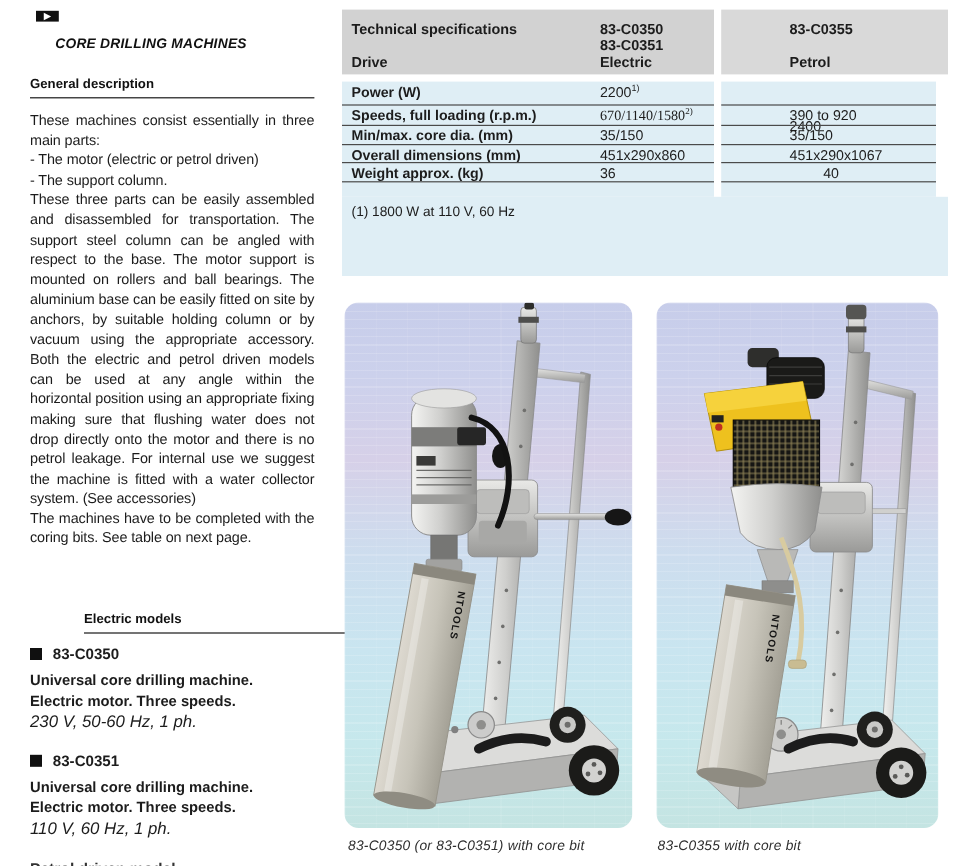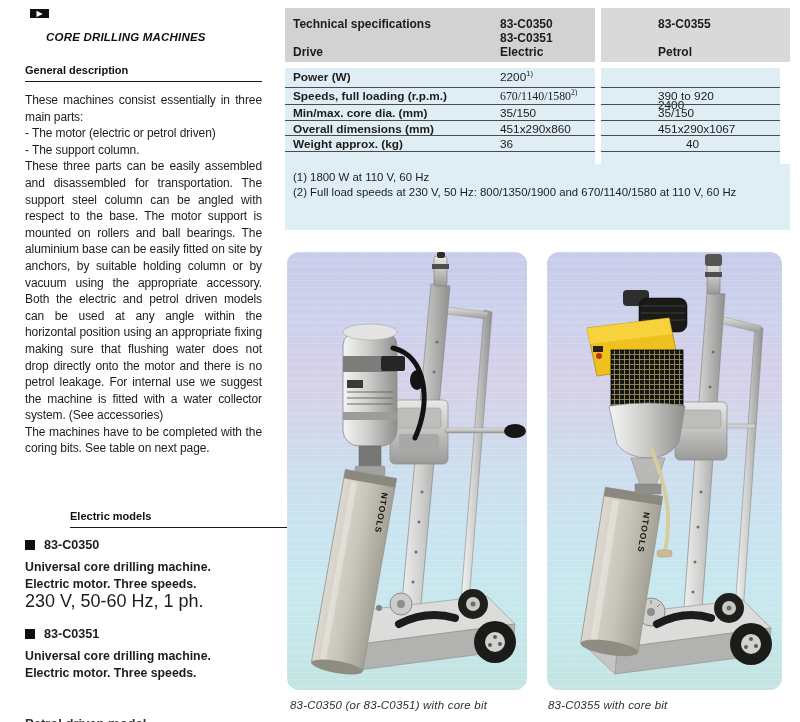--- a/index.html
+++ b/index.html
@@ -22,21 +22,21 @@
   #description{left:25px;top:92px;width:237px;font-size:12px;line-height:16.6px;text-align:justify;letter-spacing:-0.1px;}
   #description p{margin:0;}
   .bullet{padding-left:11px;text-indent:-11px;}
 
   .model{left:25px;width:237px;}
   #model1{top:538px;}
   #model2{top:627px;}
   .model-code{display:flex;align-items:center;gap:9px;font-weight:bold;font-size:12.6px;margin-bottom:7px;}
   .sq{width:10px;height:10px;background:#101010;flex:0 0 auto;}
   .model-line{font-weight:bold;font-size:12.3px;line-height:17px;}
-  .model-volt{font-weight:normal;font-size:18px;line-height:17px;}
+  .model-volt{font-weight:normal;font-size:14px;line-height:17px;font-style:italic;}
 
   #cutoff{left:25px;top:716px;width:237px;height:6px;overflow:hidden;font-weight:bold;font-size:13px;color:#333;}
 
   
   #spec-table{left:285px;top:8px;width:505px;height:222px;}
   .hdr-left{left:0;top:0;width:310px;height:54px;background:#d2d2d2;}
   .hdr-right{left:316px;top:0;width:189px;height:54px;background:#d9d9d9;}
   .body-left{left:0;top:60px;width:310px;height:96px;background:#dfeef5;}
   .body-right{left:316px;top:60px;width:179px;height:96px;background:#dfeef5;}
   .fnote-block{left:0;top:156px;width:505px;height:66px;background:#dfeef5;}
@@ -92,32 +92,32 @@
   <div class="model-volt">230 V, 50-60 Hz, 1 ph.</div>
 </div>
 
 <div id="model2" class="abs model">
   <div class="model-code">
     <span class="sq"></span>
     <span>83-C0351</span>
   </div>
   <div class="model-line">Universal core drilling machine.</div>
   <div class="model-line">Electric motor. Three speeds.</div>
+  <div class="model-volt">110 V, 60 Hz, 1 ph.</div>
 </div>
 
 <div id="cutoff" class="abs">Petrol driven model</div>
 
 <div id="spec-table" class="abs">
   <div class="abs hdr-left"></div>
   <div class="abs hdr-right"></div>
   <div class="abs body-left"></div>
   <div class="abs body-right"></div>
   <div class="abs fnote-block">
     <div id="fn1" class="fn">(1) 1800 W at 110 V, 60 Hz</div>
-    <div id="fn2" class="fn">(2) Full load speeds at 230 V, 50 Hz: 800/1350/1900 and 670/1140/1580 at 110 V, 60 Hz</div>
   </div>
 
   <span class="tcell thead" style="left:8px;top:9px;">Technical specifications</span>
   <span class="tcell thead" style="left:8px;top:37px;">Drive</span>
   <span class="tcell thead" style="left:215px;top:9px;">83-C0350</span>
   <span class="tcell thead" style="left:215px;top:23px;">83-C0351</span>
   <span class="tcell thead" style="left:215px;top:37px;">Electric</span>
   <span class="tcell thead" style="left:373px;top:9px;">83-C0355</span>
   <span class="tcell thead" style="left:373px;top:37px;">Petrol</span>
 

